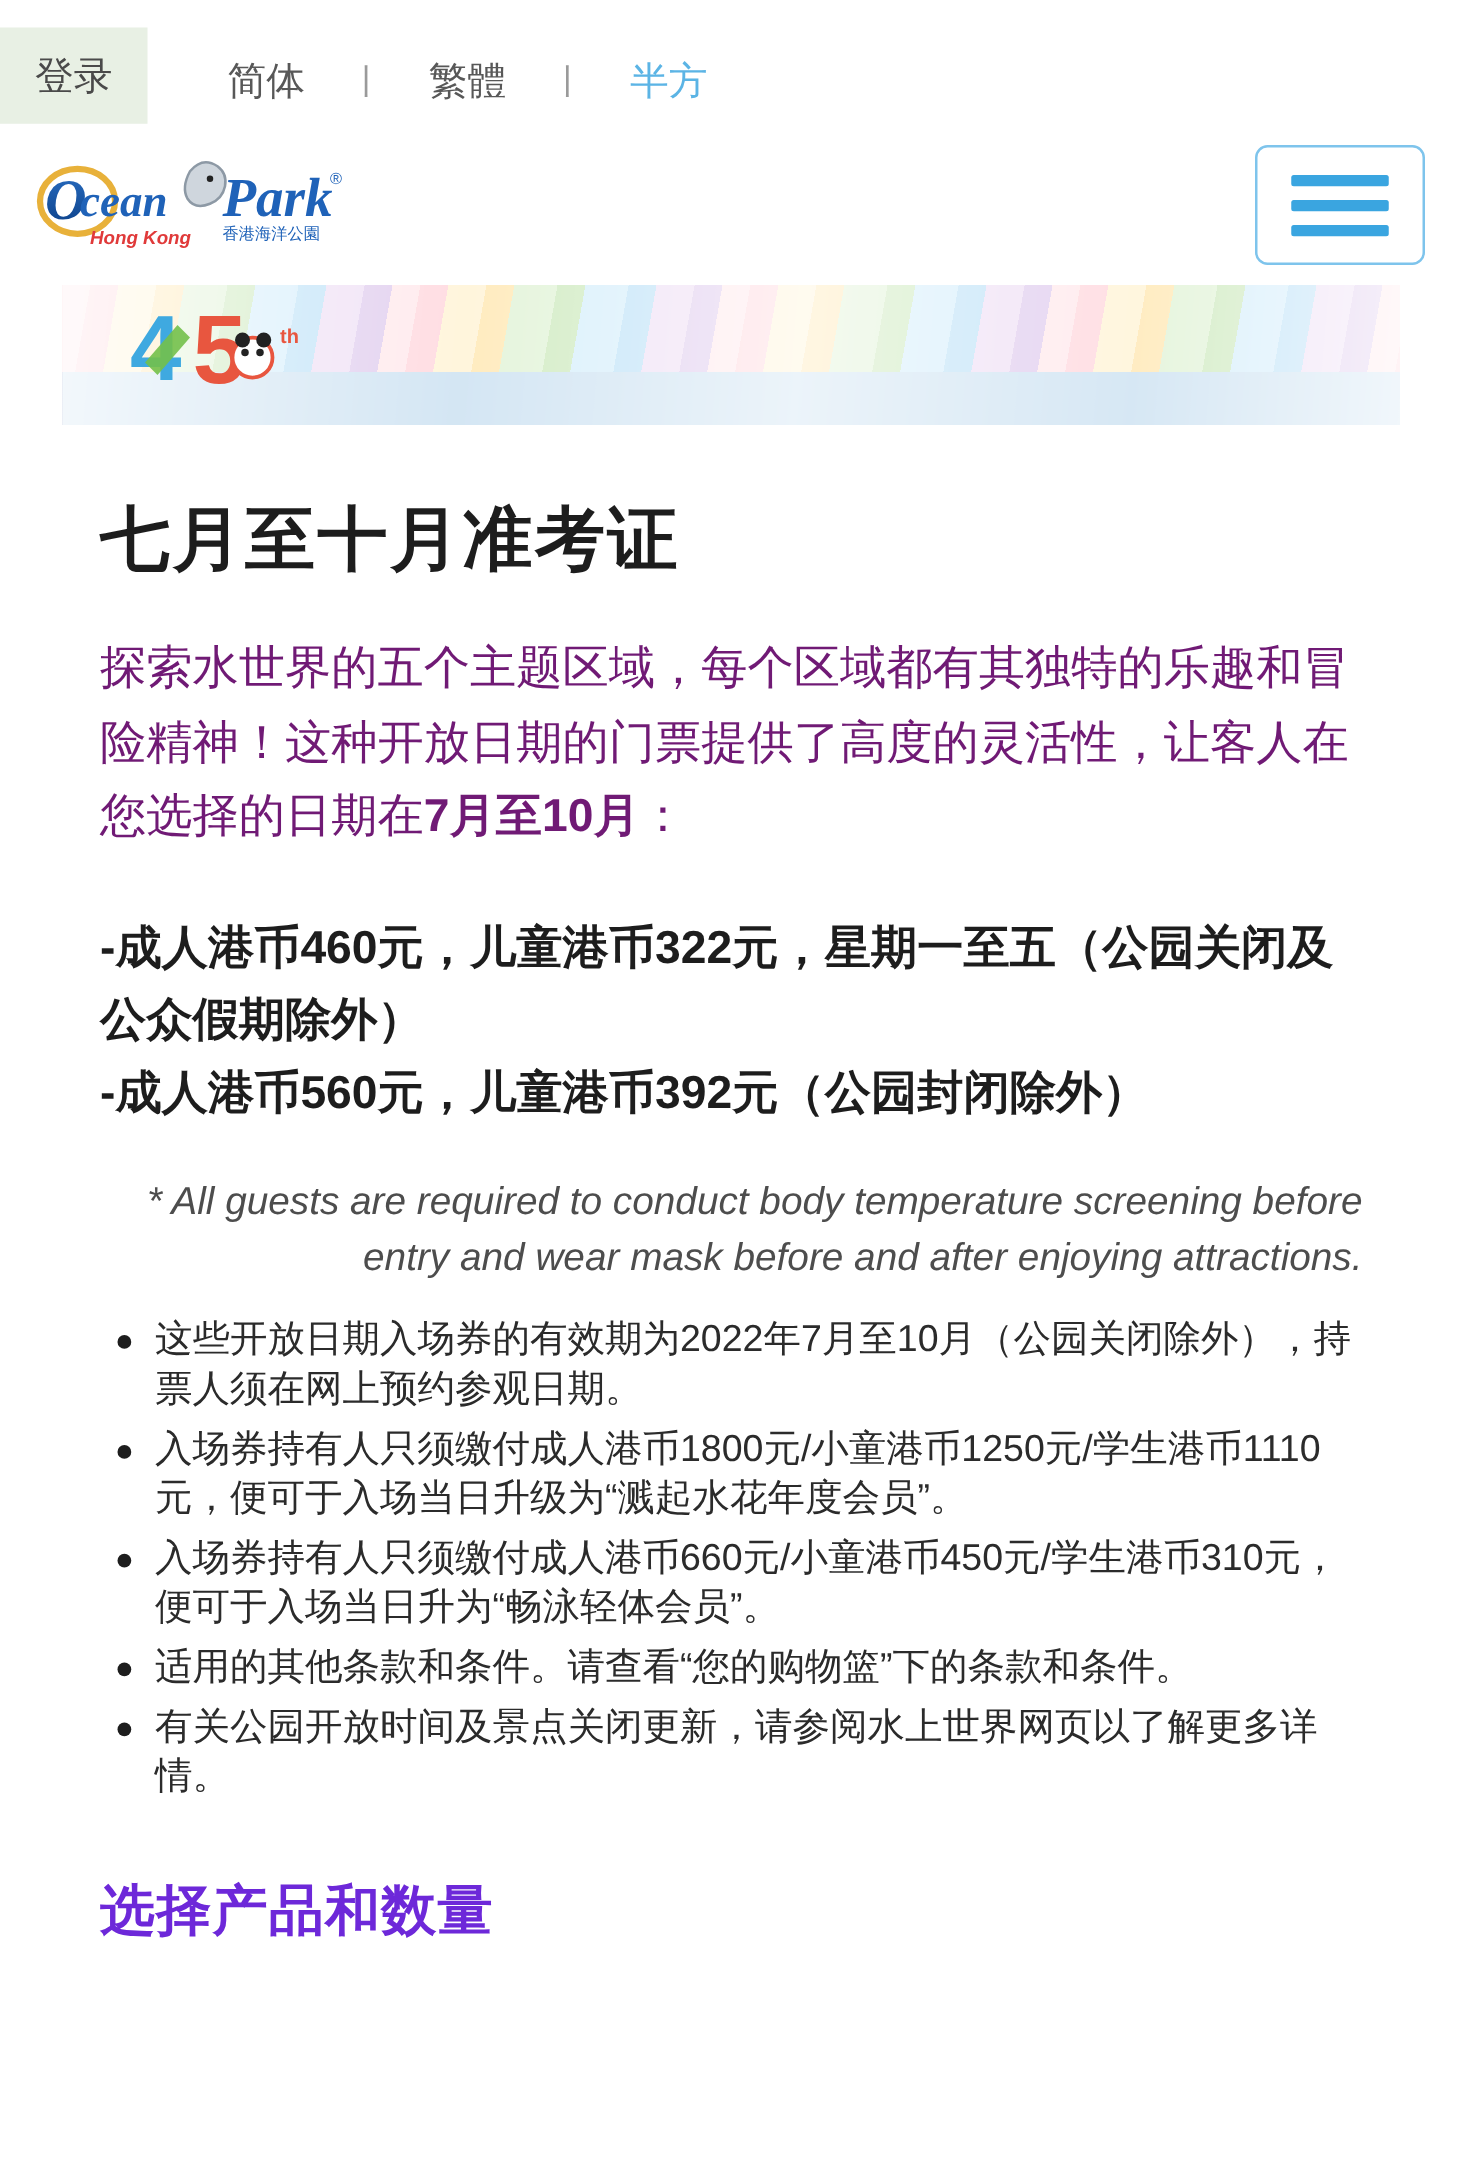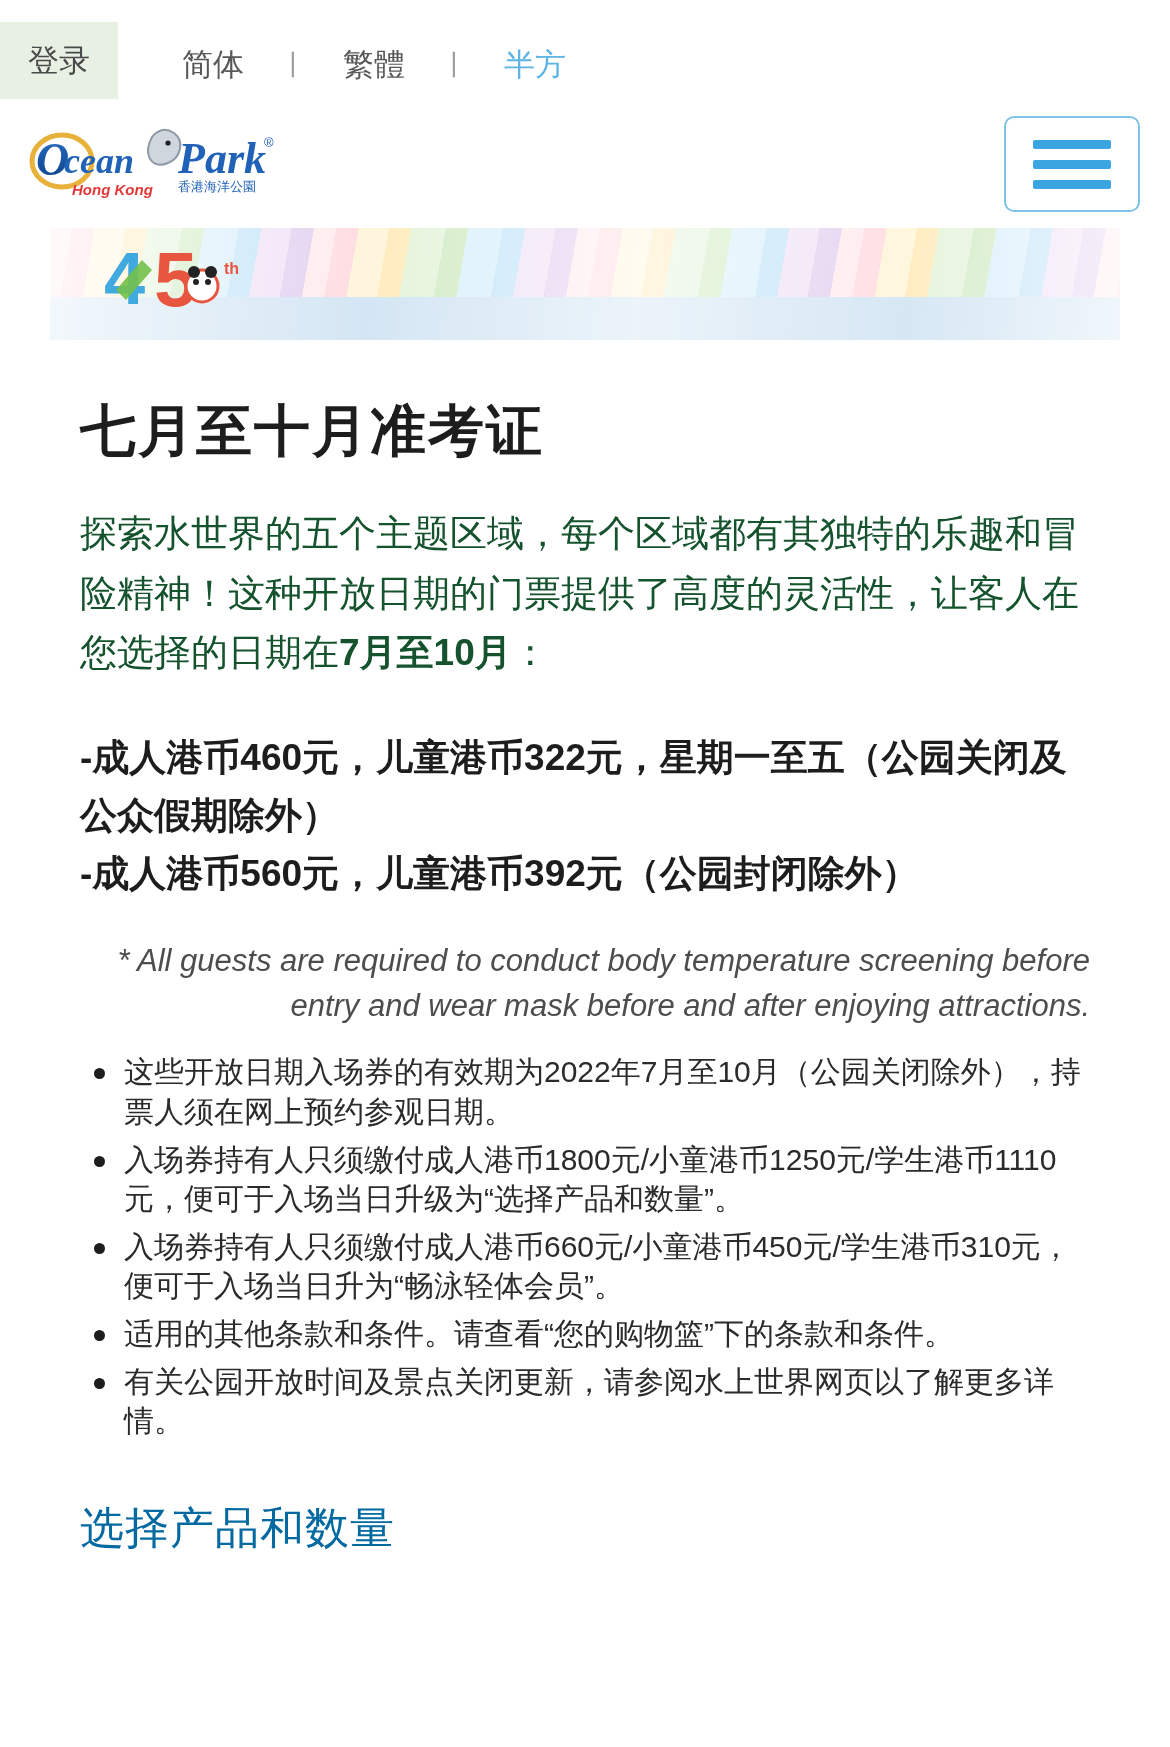--- a/index.html
+++ b/index.html
@@ -127,21 +127,21 @@
     font-size: 56px;
     font-weight: bold;
     letter-spacing: 2px;
     color: #1d1d1d;
     margin: 16px 0 42px 0;
     line-height: 1.1;
   }
   p.intro {
     font-size: 37px;
     line-height: 1.62;
-    color: #14532d;
+    color: #701a75;
     margin: 0 0 34px 0;
   }
   p.intro b { font-weight: bold; }
 
   p.price-line {
     font-size: 37px;
     font-weight: bold;
     line-height: 1.56;
     color: #1d1d1d;
     margin: 0;
@@ -178,22 +178,22 @@
     left: 14px;
     top: 16px;
     width: 11px;
     height: 11px;
     background: #1d1d1d;
     border-radius: 50%;
   }
 
   h2.section-title {
     font-size: 44px;
-    font-weight: normal;
-    color: #0369a1;
+    font-weight: bold;
+    color: #6d28d9;
     margin: 58px 0 0 0;
     letter-spacing: 1px;
   }
 </style>
 </head>
 <body>
 
 <div class="topbar">
   <button class="login-btn">登录</button>
   <div class="lang-switch">
@@ -257,20 +257,20 @@
 
   <div class="price-block">
     <p class="price-line">-成人港币460元，儿童港币322元，星期一至五（公园关闭及公众假期除外）</p>
     <p class="price-line">-成人港币560元，儿童港币392元（公园封闭除外）</p>
   </div>
 
   <p class="note">* All guests are required to conduct body temperature screening before entry and wear mask before and after enjoying attractions.</p>
 
   <ul class="bullets">
     <li>这些开放日期入场券的有效期为2022年7月至10月（公园关闭除外），持票人须在网上预约参观日期。</li>
-    <li>入场券持有人只须缴付成人港币1800元/小童港币1250元/学生港币1110元，便可于入场当日升级为“选择产品和数量”。</li>
+    <li>入场券持有人只须缴付成人港币1800元/小童港币1250元/学生港币1110元，便可于入场当日升级为“溅起水花年度会员”。</li>
     <li>入场券持有人只须缴付成人港币660元/小童港币450元/学生港币310元，便可于入场当日升为“畅泳轻体会员”。</li>
     <li>适用的其他条款和条件。请查看“您的购物篮”下的条款和条件。</li>
     <li>有关公园开放时间及景点关闭更新，请参阅水上世界网页以了解更多详情。</li>
   </ul>
 
   <h2 class="section-title">选择产品和数量</h2>
 </div>
 
 </body></html>

